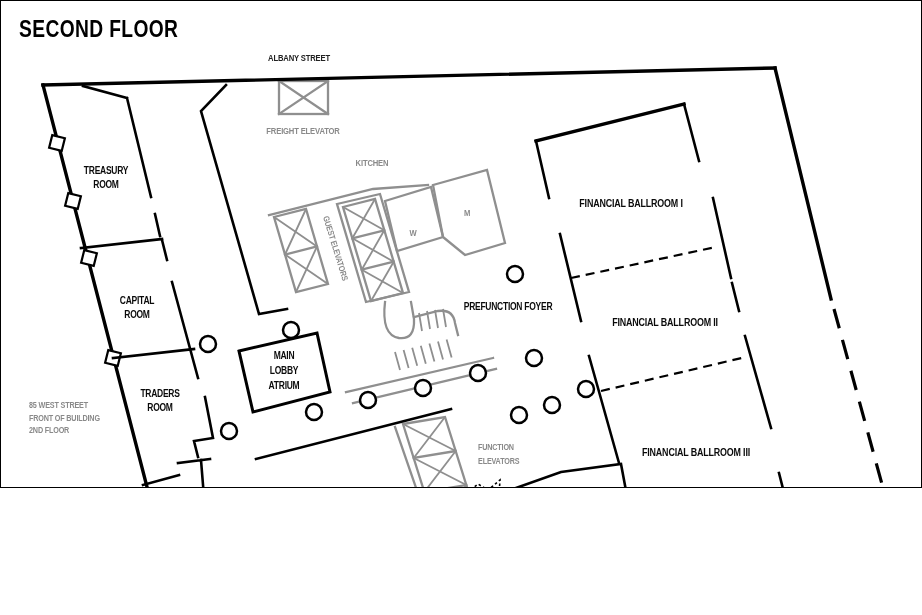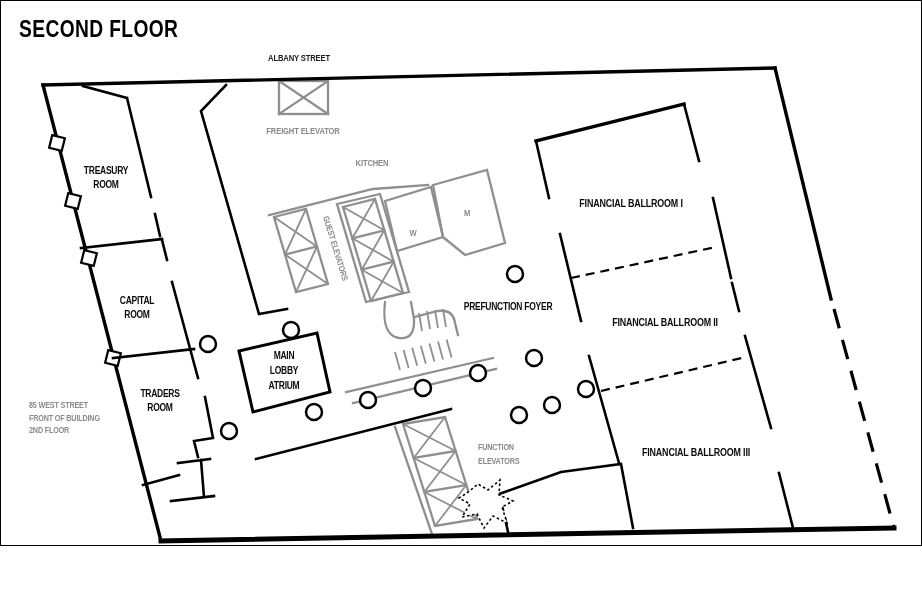--- a/index.html
+++ b/index.html
@@ -1,16 +1,16 @@
 <!DOCTYPE html>
 <html><head>
 <meta charset="utf-8">
 <style>
   html,body{margin:0;padding:0;background:#fff;}
-  .stage{position:relative;width:922px;height:546px;box-sizing:border-box;
+  .stage{position:relative;width:922px;height:488px;box-sizing:border-box;
          border:1px solid #000;background:#fff;overflow:hidden;}
   svg{position:absolute;left:0;top:0;}
   .wall{stroke:#000;stroke-width:2.6;fill:none;stroke-linecap:square;}
   .wall-outer{stroke:#000;stroke-width:3.4;fill:none;stroke-linecap:square;}
   .wall-bottom{stroke:#000;stroke-width:5;fill:none;stroke-linecap:square;}
   .wall-dashed{stroke:#000;stroke-width:3.2;fill:none;stroke-dasharray:20 12;}
   .partition-dashed{stroke:#000;stroke-width:2.2;fill:none;stroke-dasharray:9 6;}
   .gray{stroke:#8f8f8f;stroke-width:2.3;fill:none;stroke-linecap:square;}
   .gray-thin{stroke:#8f8f8f;stroke-width:1.8;fill:none;}
   .col{stroke:#000;stroke-width:2.5;fill:#fff;}

